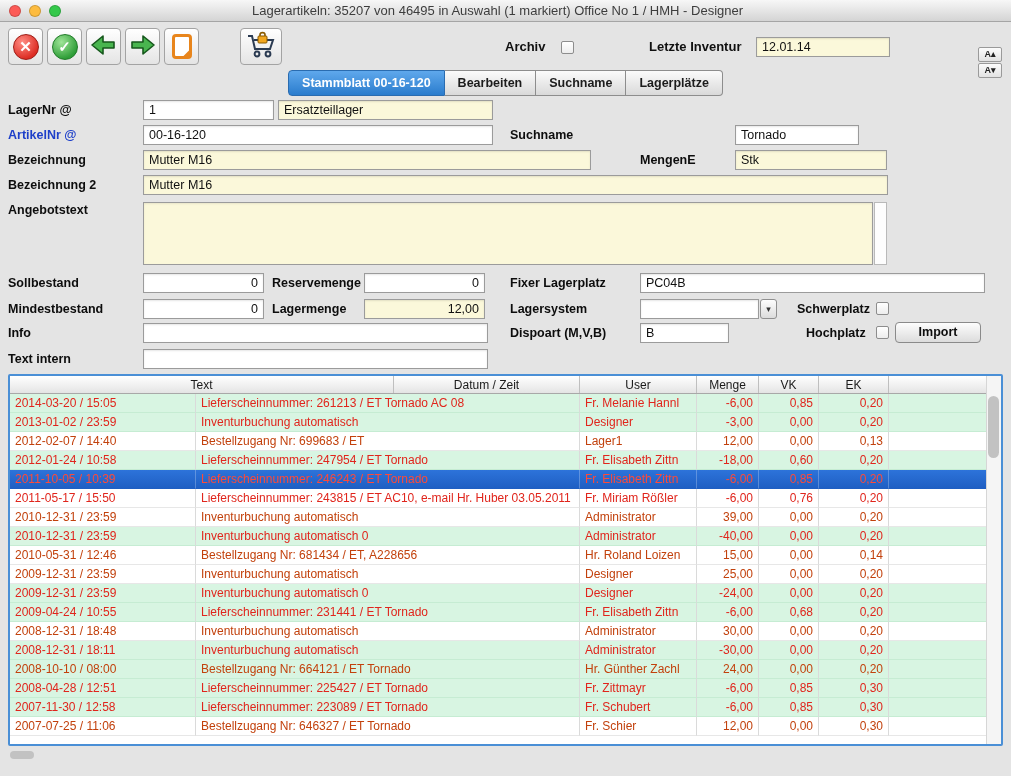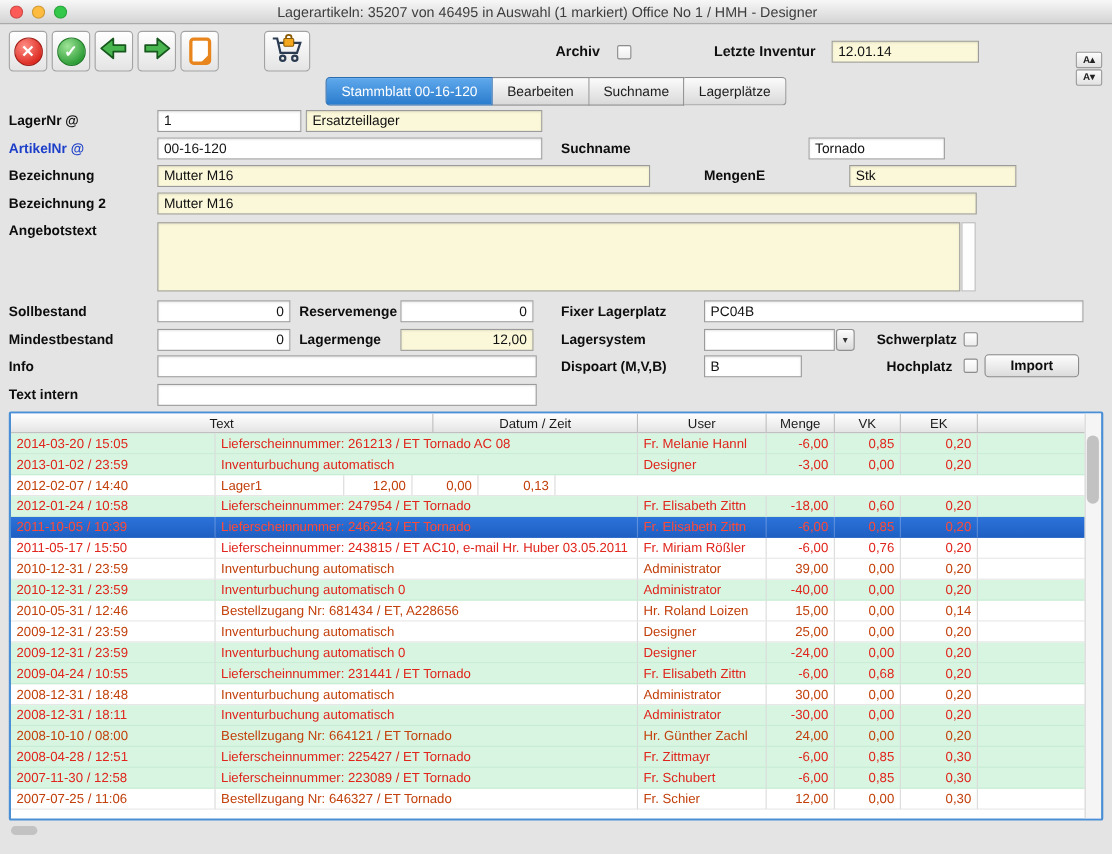--- a/index.html
+++ b/index.html
@@ -23,21 +23,21 @@
 .circle.ok{background:radial-gradient(circle at 35% 30%,#9fe598,#2f9e38 72%);border:1px solid #1f7a27;}
 .note-icon{width:20px;height:25px;border:3px solid #e8851c;border-radius:4px;position:relative;background:#fff;}
 .note-icon:after{content:"";position:absolute;right:-2px;bottom:-2px;width:9px;height:9px;background:#e8851c;clip-path:polygon(100% 0,0 100%,100% 100%);}
 .tb-label{position:absolute;font-size:13px;font-weight:bold;color:#101010;line-height:20px;}
 .checkbox{position:absolute;width:13px;height:13px;border:1px solid #8d8d8d;background:linear-gradient(#ffffff,#ededed);border-radius:2px;}
 .fontbtns{position:absolute;right:9px;top:25px;display:flex;flex-direction:column;gap:1px;}
 .fontbtn{width:24px;height:15px;border:1px solid #9a9a9a;background:linear-gradient(#fcfcfc,#e2e2e2);font-size:9px;font-weight:bold;text-align:center;line-height:13px;color:#222;border-radius:2px;}
 
 
 .tabrow{height:24px;display:flex;justify-content:center;align-items:flex-end;}
-.tab{height:14px;padding:12px 13px;border:1px solid #8d8d8d;border-left:none;background:linear-gradient(#fbfbfb,#d9d9d9);font-size:12.5px;font-weight:normal;color:#1c1c1c;display:flex;align-items:center;}
+.tab{height:14px;padding:12px 13px;border:1px solid #8d8d8d;border-left:none;background:linear-gradient(#fbfbfb,#d9d9d9);font-size:12.5px;font-weight:bold;color:#1c1c1c;display:flex;align-items:center;}
 .tab:first-child{border-left:1px solid #8d8d8d;border-radius:4px 0 0 4px;}
 .tab:last-child{border-radius:0 4px 4px 0;}
 .tab.active{background:linear-gradient(#5fa8ec,#2a7ccd);color:#fff;border-color:#2a6cb0;}
 
 
 .form{position:relative;height:278px;}
 .lbl{position:absolute;font-size:12.5px;font-weight:bold;color:#0d0d0d;line-height:20px;white-space:nowrap;}
 .lbl.link{color:#1d3fc9;}
 .fld{position:absolute;height:20px;border:1px solid #9b9b9b;background:#fff;font-size:12.5px;line-height:18px;padding:0 5px;white-space:nowrap;overflow:hidden;box-shadow:inset 0 1px 2px rgba(0,0,0,.10);}
 .fld.yellow{background:#fbf8da;}
@@ -144,21 +144,21 @@
   <div class="fld yellow" style="left:278px;top:4px;width:215px;">Ersatzteillager</div>
 
   <div class="lbl link" style="left:8px;top:29px;">ArtikelNr @</div>
   <div class="fld" style="left:143px;top:29px;width:350px;">00-16-120</div>
   <div class="lbl" style="left:510px;top:29px;">Suchname</div>
   <div class="fld" style="left:735px;top:29px;width:124px;">Tornado</div>
 
   <div class="lbl" style="left:8px;top:54px;">Bezeichnung</div>
   <div class="fld yellow" style="left:143px;top:54px;width:448px;">Mutter M16</div>
   <div class="lbl" style="left:640px;top:54px;">MengenE</div>
-  <div class="fld yellow" style="left:772px;top:54px;width:152px;">Stk</div>
+  <div class="fld yellow" style="left:735px;top:54px;width:152px;">Stk</div>
 
   <div class="lbl" style="left:8px;top:79px;">Bezeichnung  2</div>
   <div class="fld yellow" style="left:143px;top:79px;width:745px;">Mutter M16</div>
 
   <div class="lbl" style="left:8px;top:104px;">Angebotstext</div>
   <div class="ta" style="left:143px;top:106px;width:730px;height:63px;"></div>
   <div class="ta-lane" style="left:874px;top:106px;width:13px;height:63px;"></div>
 
   <div class="lbl" style="left:8px;top:177px;">Sollbestand</div>
   <div class="fld num" style="left:143px;top:177px;width:121px;">0</div>
@@ -213,20 +213,21 @@
         <div class="cell c-datum">2013-01-02 / 23:59</div>
         <div class="cell c-text">Inventurbuchung automatisch</div>
         <div class="cell c-user">Designer</div>
         <div class="cell c-menge num">-3,00</div>
         <div class="cell c-vk num">0,00</div>
         <div class="cell c-ek num">0,20</div>
         <div class="cell c-fill"></div>
       </div>
       <div class="trow bg-white">
         <div class="cell c-datum">2012-02-07 / 14:40</div>
+        <div class="cell c-text">Bestellzugang Nr:  699683 / ET</div>
         <div class="cell c-user">Lager1</div>
         <div class="cell c-menge num">12,00</div>
         <div class="cell c-vk num">0,00</div>
         <div class="cell c-ek num">0,13</div>
         <div class="cell c-fill"></div>
       </div>
       <div class="trow bg-green red">
         <div class="cell c-datum">2012-01-24 / 10:58</div>
         <div class="cell c-text">Lieferscheinnummer: 247954 / ET Tornado</div>
         <div class="cell c-user">Fr. Elisabeth Zittn</div>

